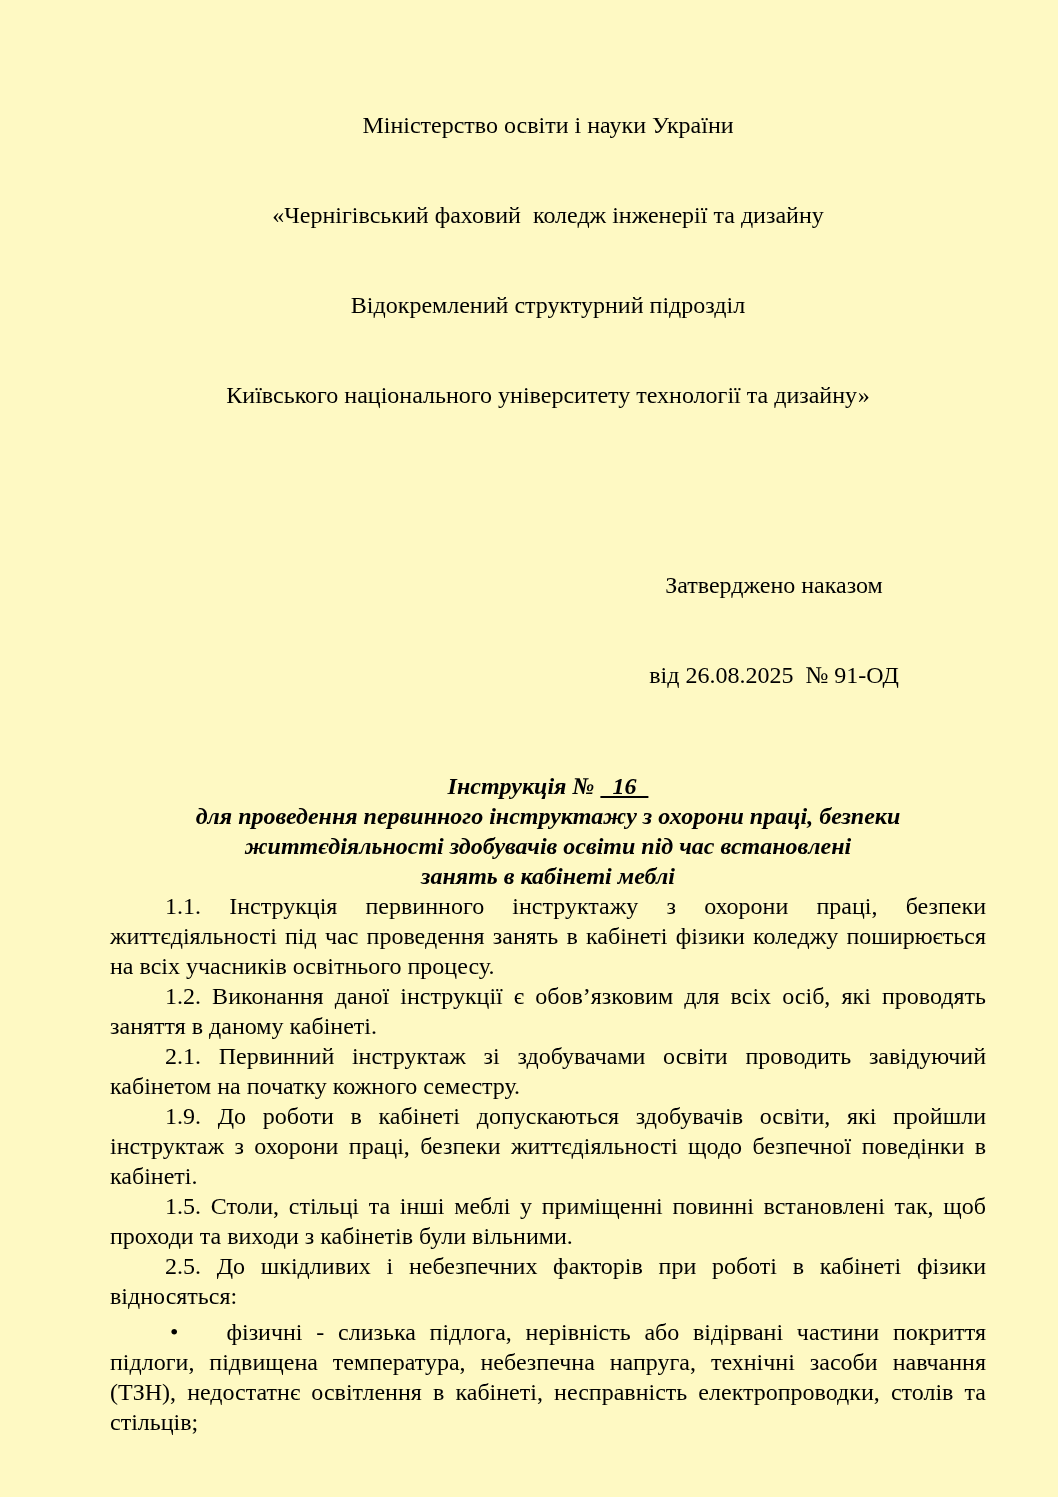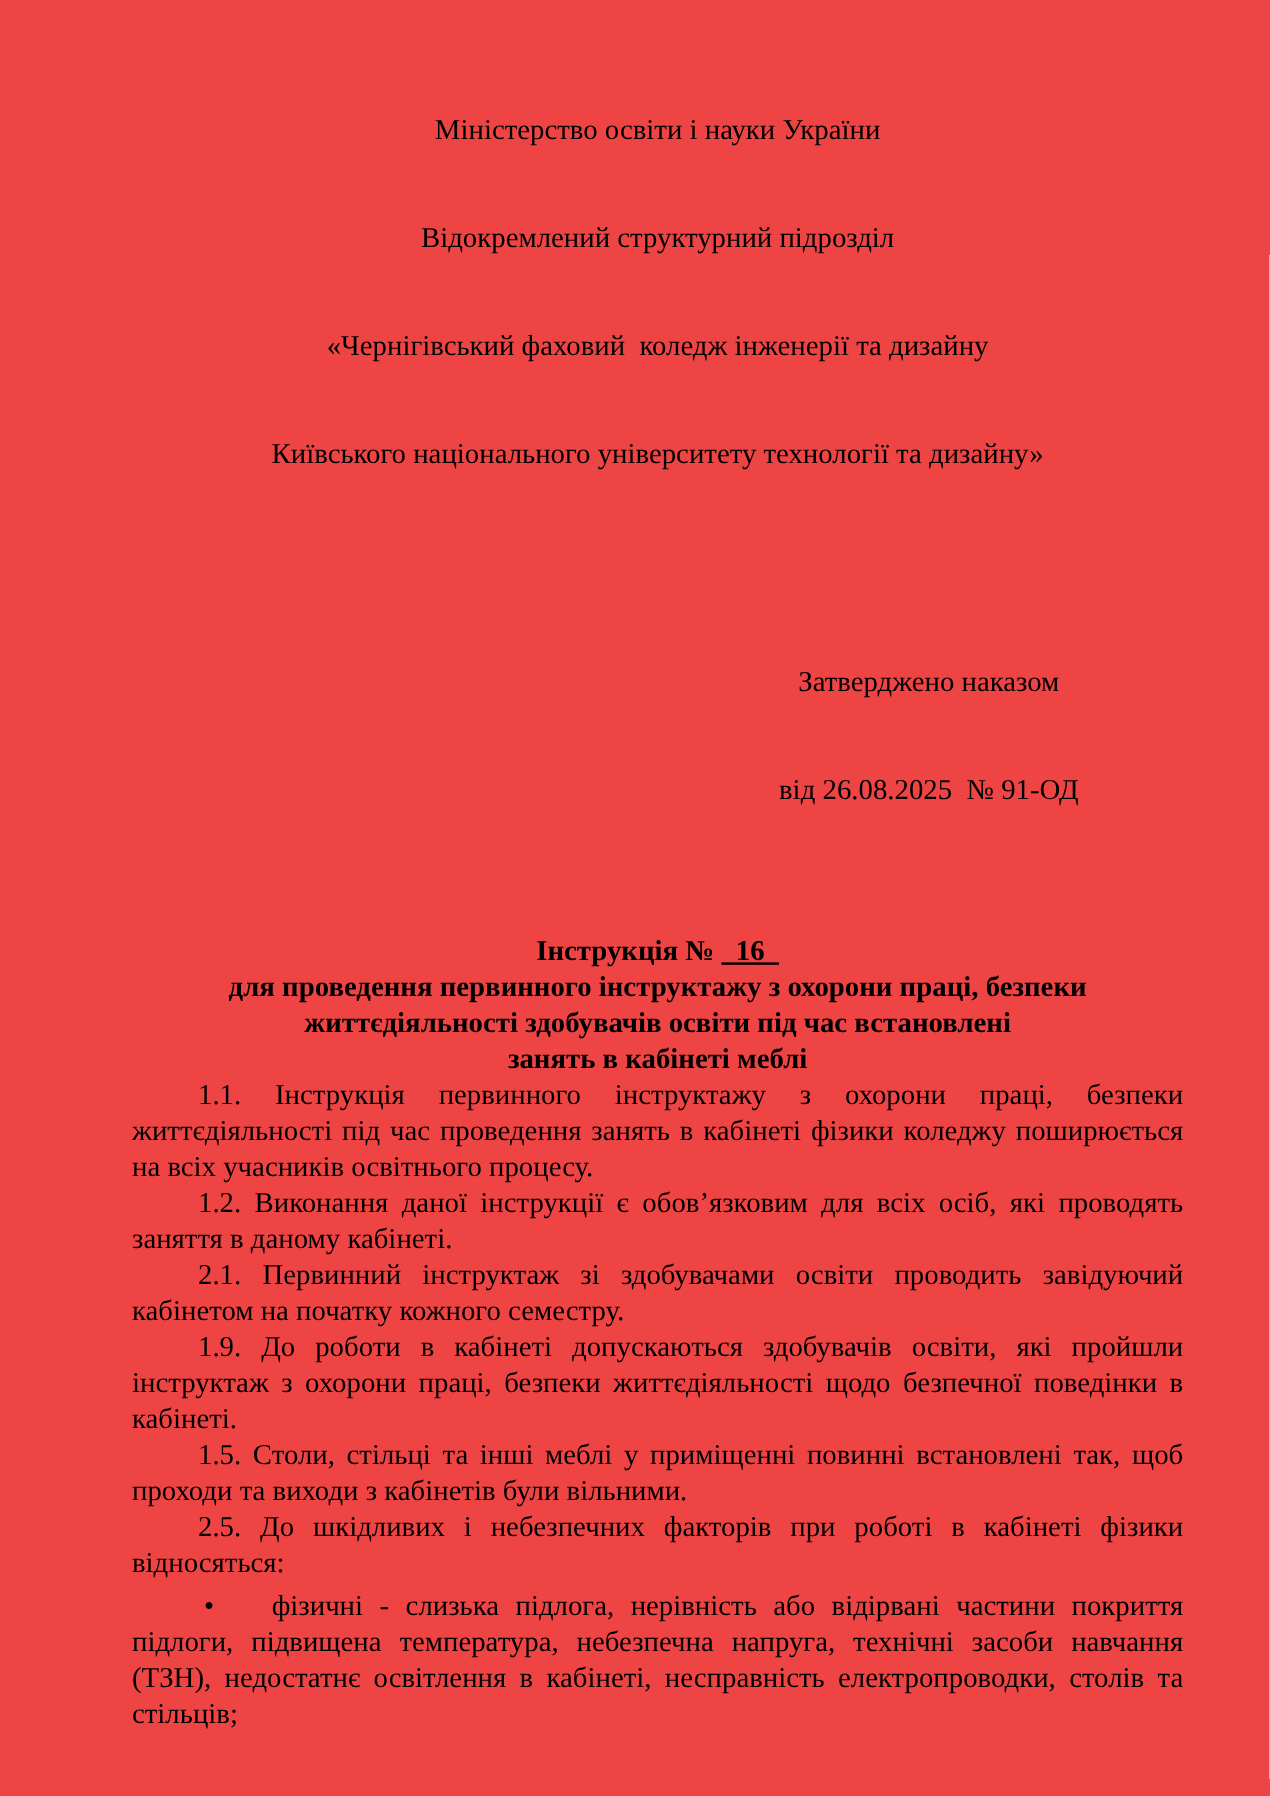--- a/index.html
+++ b/index.html
@@ -5,45 +5,46 @@
   html, body {
     margin: 0;
     padding: 0;
     background: #ffffff;
   }
   .page {
     position: relative;
     width: 1058px;
     height: 1497px;
     margin: 0 auto;
-    background: #ef4444;
+    background: #fef9c3;
     color: #000000;
     font-family: "Liberation Serif", "DejaVu Serif", serif;
     font-size: 24px;
     line-height: 30px;
     box-sizing: border-box;
-    padding: 34px 72px 0 110px;
+    padding: 50px 72px 0 110px;
     overflow: hidden;
   }
   .doc-header {
     text-align: center;
     white-space: pre-wrap;
   }
   .doc-header .hline { min-height: 30px; }
   .approval {
     margin-top: 40px;
     margin-left: 488px;
     width: 352px;
     text-align: center;
     white-space: pre-wrap;
   }
   .title-block {
-    margin-top: 44px;
+    margin-top: 21px;
     text-align: center;
     font-weight: bold;
+    font-style: italic;
   }
   .title-number {
     text-decoration: underline;
     white-space: pre;
   }
   .section-heading {
     margin-top: 24px;
     font-weight: bold;
     text-indent: 55px;
   }
@@ -61,22 +62,22 @@
     width: 48px;
   }
 </style>
 </head>
 <body>
 
 <div class="page">
 
   <div class="doc-header">
     <div class="hline">Міністерство освіти і науки України</div>
+    <div class="hline">«Чернігівський фаховий  коледж інженерії та дизайну</div>
     <div class="hline">Відокремлений структурний підрозділ</div>
-    <div class="hline">«Чернігівський фаховий  коледж інженерії та дизайну</div>
     <div class="hline">Київського національного університету технології та дизайну»</div>
   </div>
 
   <div class="approval">
     <div>Затверджено наказом</div>
     <div>від 26.08.2025  № 91-ОД</div>
   </div>
 
   <div class="title-block">
     <div>

